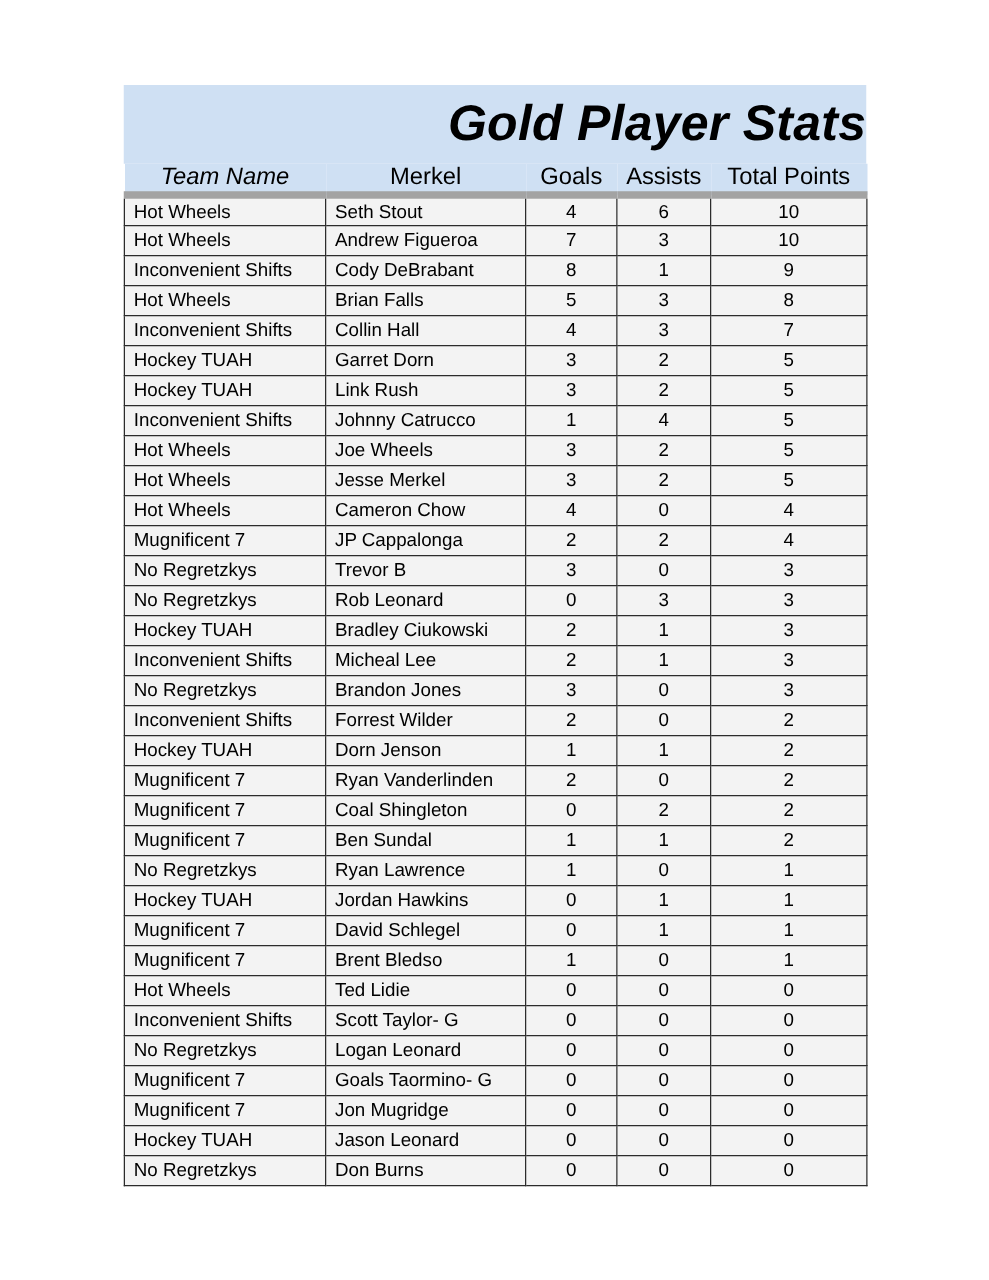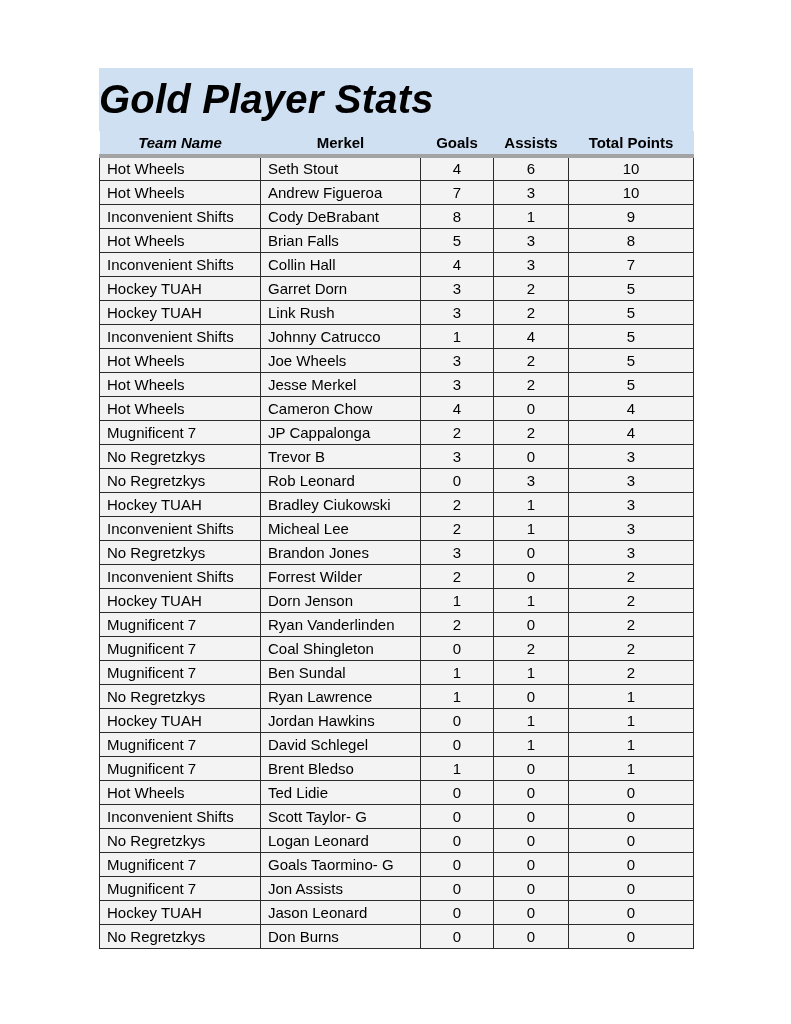--- a/index.html
+++ b/index.html
@@ -17,42 +17,42 @@
     position: absolute;
     left: 99px;
     top: 68px;
     width: 594px;
   }
   .title-area {
     background: var(--header-bg, #cfe0f3);
     height: 63px;
     display: flex;
     align-items: center;
-    justify-content: flex-start;
+    justify-content: flex-end;
   }
   .title-area h1 {
     margin: 0;
     font-size: 40px;
     font-weight: bold;
     font-style: italic;
     letter-spacing: 0.2px;
   }
   table {
     border-collapse: collapse;
     width: 100%;
     table-layout: fixed;
   }
   thead th {
     background: var(--header-bg, #cfe0f3);
-    font-weight: bold;
-    font-size: 15px;
+    font-weight: normal;
+    font-size: 19px;
     height: 25px;
     padding: 0;
     text-align: center;
-    border-bottom: 4px solid #a3a3a3;
+    border-bottom: 6px solid #a3a3a3;
   }
   thead th.team { font-style: italic; }
   tbody td {
     background: var(--row-bg, #f3f3f3);
     font-size: 15px;
     height: 24px;
     padding: 0 7px;
     border: 1px solid var(--border-color, #2b2b2b);
     white-space: nowrap;
     overflow: hidden;
@@ -290,21 +290,21 @@
         </tr>
         <tr>
           <td class="team">Mugnificent 7</td>
           <td class="player">Goals Taormino- G</td>
           <td class="goals">0</td>
           <td class="assists">0</td>
           <td class="points">0</td>
         </tr>
         <tr>
           <td class="team">Mugnificent 7</td>
-          <td class="player">Jon Assists</td>
+          <td class="player">Jon Mugridge</td>
           <td class="goals">0</td>
           <td class="assists">0</td>
           <td class="points">0</td>
         </tr>
         <tr>
           <td class="team">Hockey TUAH</td>
           <td class="player">Jason Leonard</td>
           <td class="goals">0</td>
           <td class="assists">0</td>
           <td class="points">0</td>

